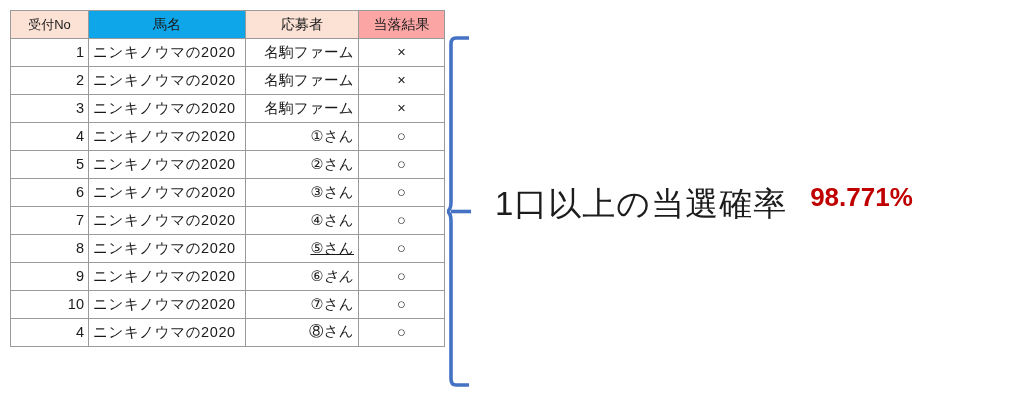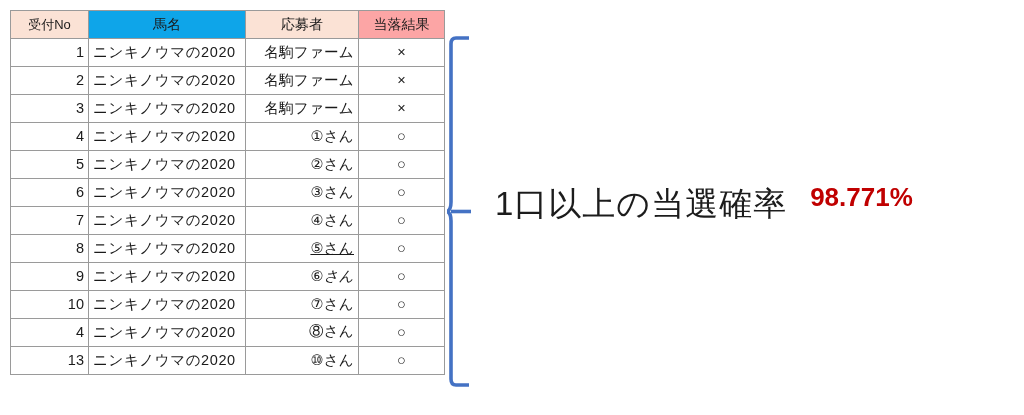--- a/index.html
+++ b/index.html
@@ -200,26 +200,20 @@
             <td class="cell-horse" style="border-color: rgb(154, 154, 154);">ニンキノウマの2020</td>
             <td class="cell-appl" style="border-color: rgb(154, 154, 154);">⑦さん</td>
             <td class="cell-result" style="border-color: rgb(154, 154, 154);">○</td>
           </tr>
           <tr>
             <td class="cell-no" style="border-color: rgb(154, 154, 154);">4</td>
             <td class="cell-horse" style="border-color: rgb(154, 154, 154);">ニンキノウマの2020</td>
             <td class="cell-appl" style="border-color: rgb(154, 154, 154); font-family: Liberation Mono, monospace;">⑧さん</td>
             <td class="cell-result" style="border-color: rgb(154, 154, 154);">○</td>
           </tr>
-          <tr>
-            <td class="cell-no" style="border-color: rgb(154, 154, 154);">13</td>
-            <td class="cell-horse" style="border-color: rgb(154, 154, 154);">ニンキノウマの2020</td>
-            <td class="cell-appl" style="border-color: rgb(154, 154, 154);">⑩さん</td>
-            <td class="cell-result" style="border-color: rgb(154, 154, 154);">○</td>
-          </tr>
         </tbody>
     </table>
   </div>
 
   <div class="brace">
     <svg width="34" height="351" viewBox="0 0 34 351" xmlns="http://www.w3.org/2000/svg">
       <path id="brace-path" d="M 22 2
                L 9 2
                Q 4 2 4 8
                L 4 166

